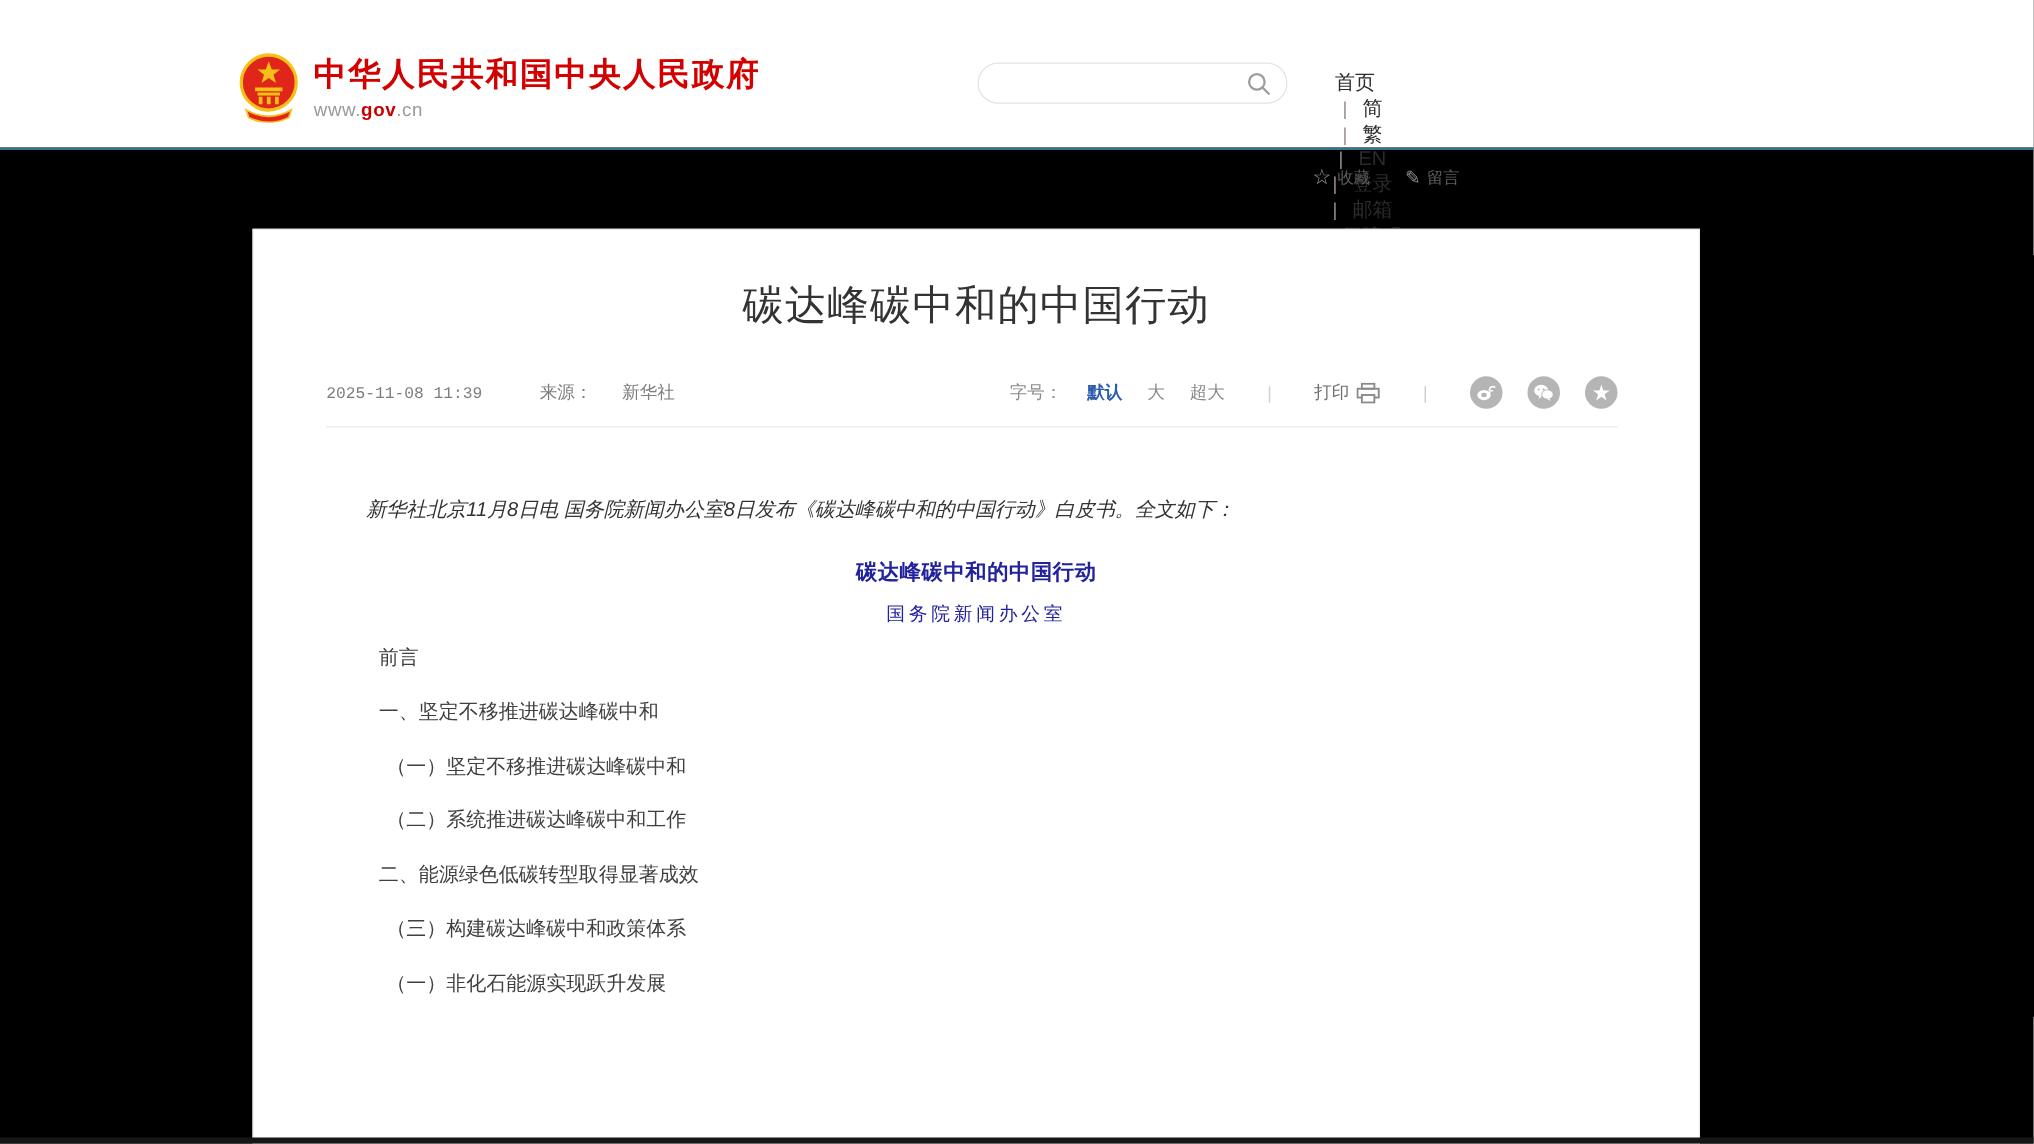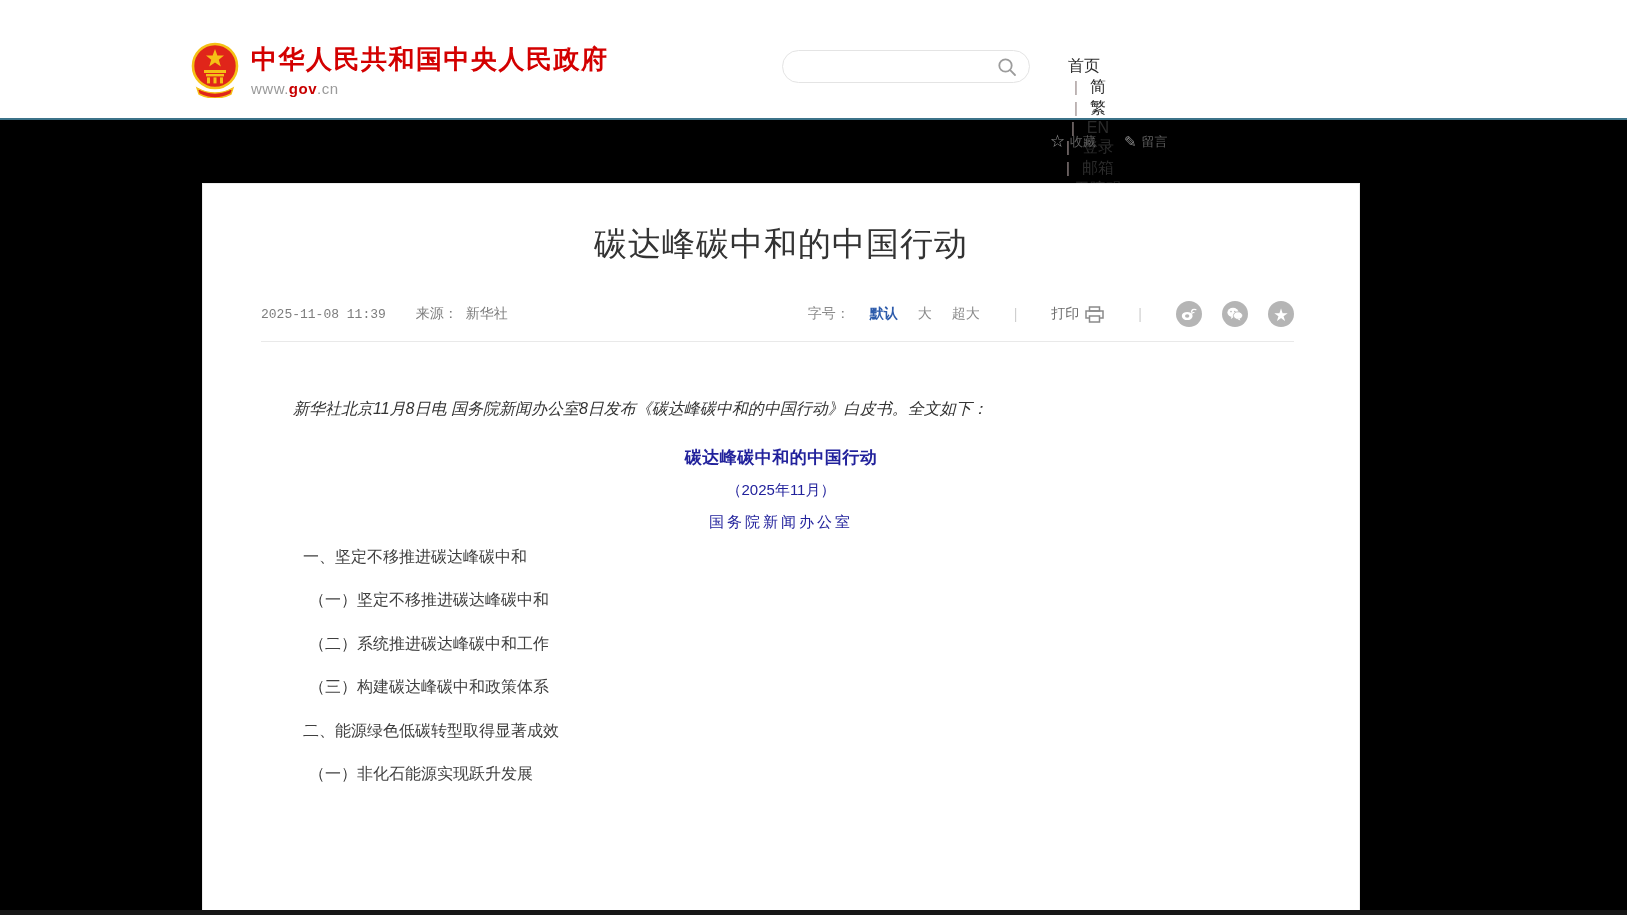--- a/index.html
+++ b/index.html
@@ -38,21 +38,21 @@
   .qa .glyph { font-size:15px; color:#8a8a8a; }
 
   
   .card { position:absolute; left:202px; top:183px; width:1158px; height:740px;
           background:#ffffff; border:1px solid #ececec; }
   .article-title { margin-top:38px; text-align:center; font-size:33px; font-weight:500;
                    color:#333; letter-spacing:1px; }
 
   .meta { margin:34px 65px 0 58px; display:flex; justify-content:space-between; align-items:center;
           font-size:14px; color:#888; }
-  .meta-left { display:flex; align-items:baseline; gap:8px; }
+  .meta-left { display:flex; align-items:baseline; gap:24px; }
   .meta-date { font-family:"Liberation Mono", monospace; font-size:13px; color:#7d7d7d; letter-spacing:0; }
   .meta-srclabel { margin-left:22px; color:#7d7d7d; }
   .meta-src { color:#7d7d7d; }
   .meta-right { display:flex; align-items:center; gap:20px; color:#8a8a8a; }
   .fs-opt { cursor:pointer; color:#8a8a8a; }
   .fs-default { color:#2d5bab; font-weight:700; }
   .meta-sep { color:#cfcfcf; margin:0 14px; }
   .print-link { display:flex; align-items:center; gap:6px; cursor:pointer; color:#6e6e6e; }
   .share-circle { width:26px; height:26px; border-radius:50%; background:#b5b5b5; display:flex;
                   align-items:center; justify-content:center; cursor:pointer; }
@@ -182,30 +182,30 @@
         </span>
       </div>
     </div>
 
     <div class="divider"></div>
 
     <p class="lead">新华社北京11月8日电 国务院新闻办公室8日发布《碳达峰碳中和的中国行动》白皮书。全文如下：</p>
 
     <div class="doc-head">
       <div class="doc-title">碳达峰碳中和的中国行动</div>
-      <div class="doc-date">（2025年11月）</div>
       <div class="doc-line">国务院新闻办公室</div>
     </div>
 
     <div class="toc" id="toc">
+        <div class="toc-item">前言</div>
         <div class="toc-item">一、坚定不移推进碳达峰碳中和</div>
         <div class="toc-item lv1">（一）坚定不移推进碳达峰碳中和</div>
         <div class="toc-item lv1">（二）系统推进碳达峰碳中和工作</div>
+        <div class="toc-item">二、能源绿色低碳转型取得显著成效</div>
         <div class="toc-item lv1">（三）构建碳达峰碳中和政策体系</div>
-        <div class="toc-item">二、能源绿色低碳转型取得显著成效</div>
         <div class="toc-item lv1">（一）非化石能源实现跃升发展</div>
       </div>
 
   </div>
 
   <div class="bottom-bar"></div>
 
 </div>
 
 </body></html>

